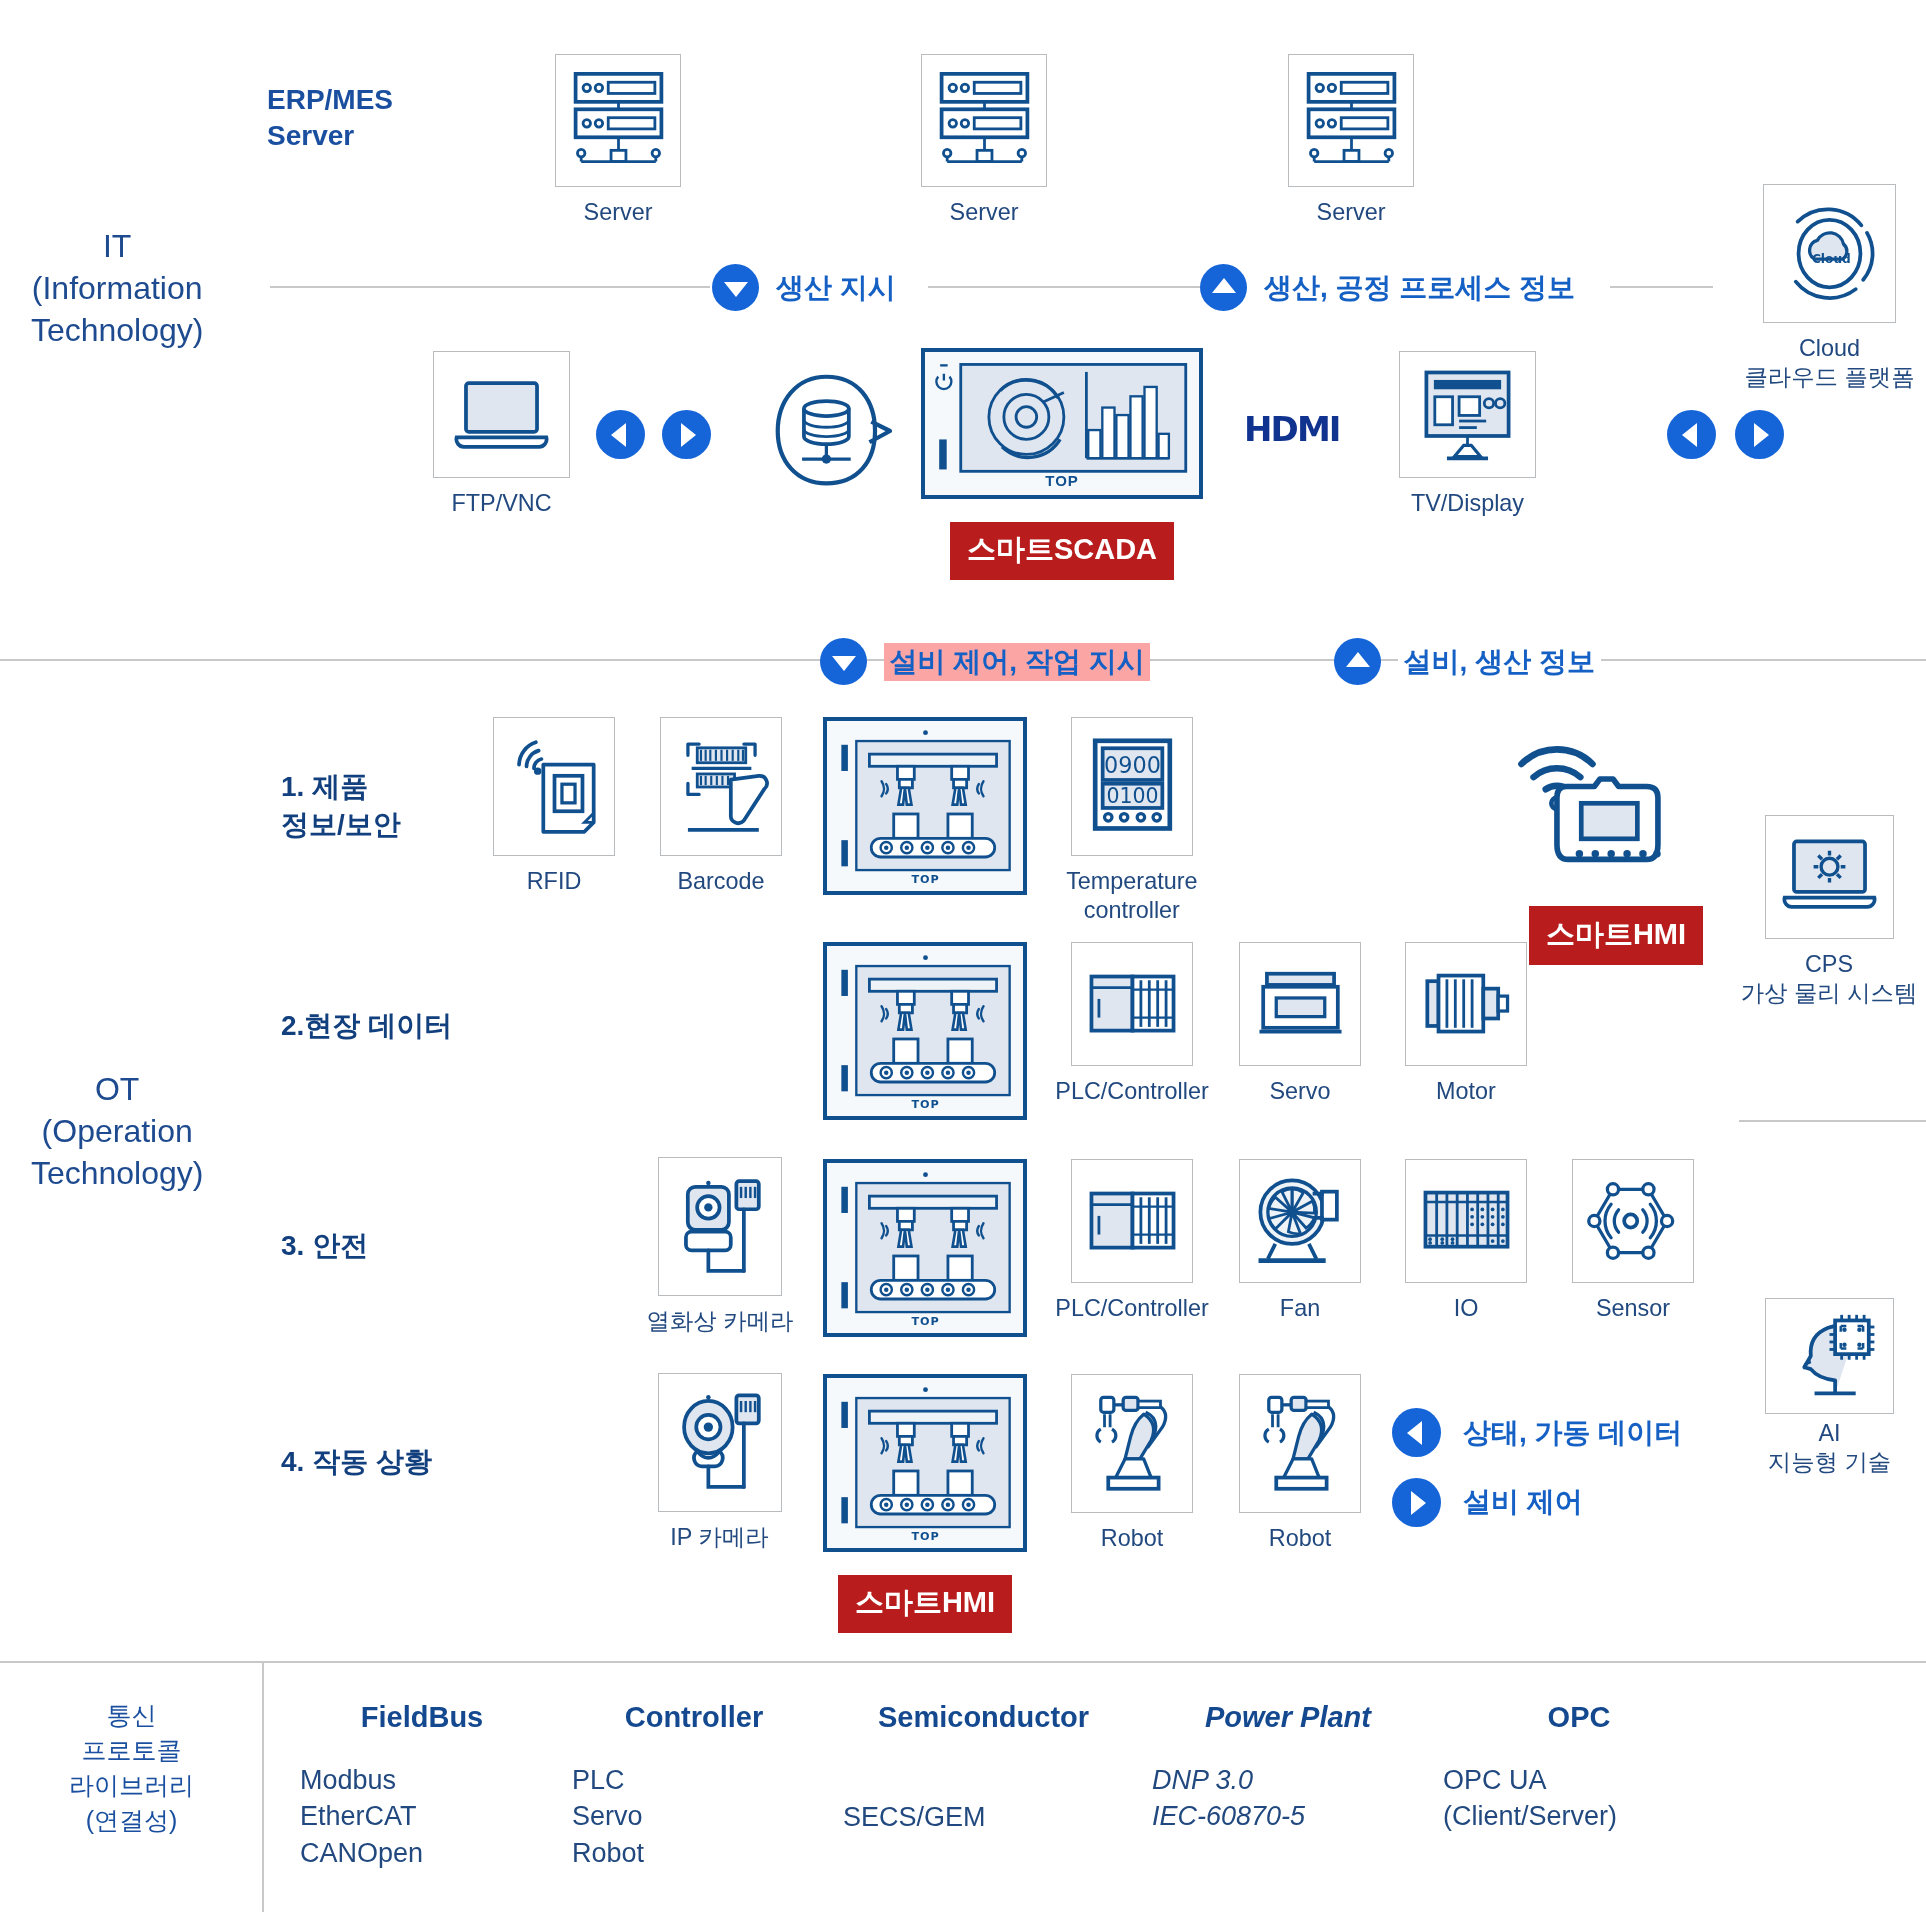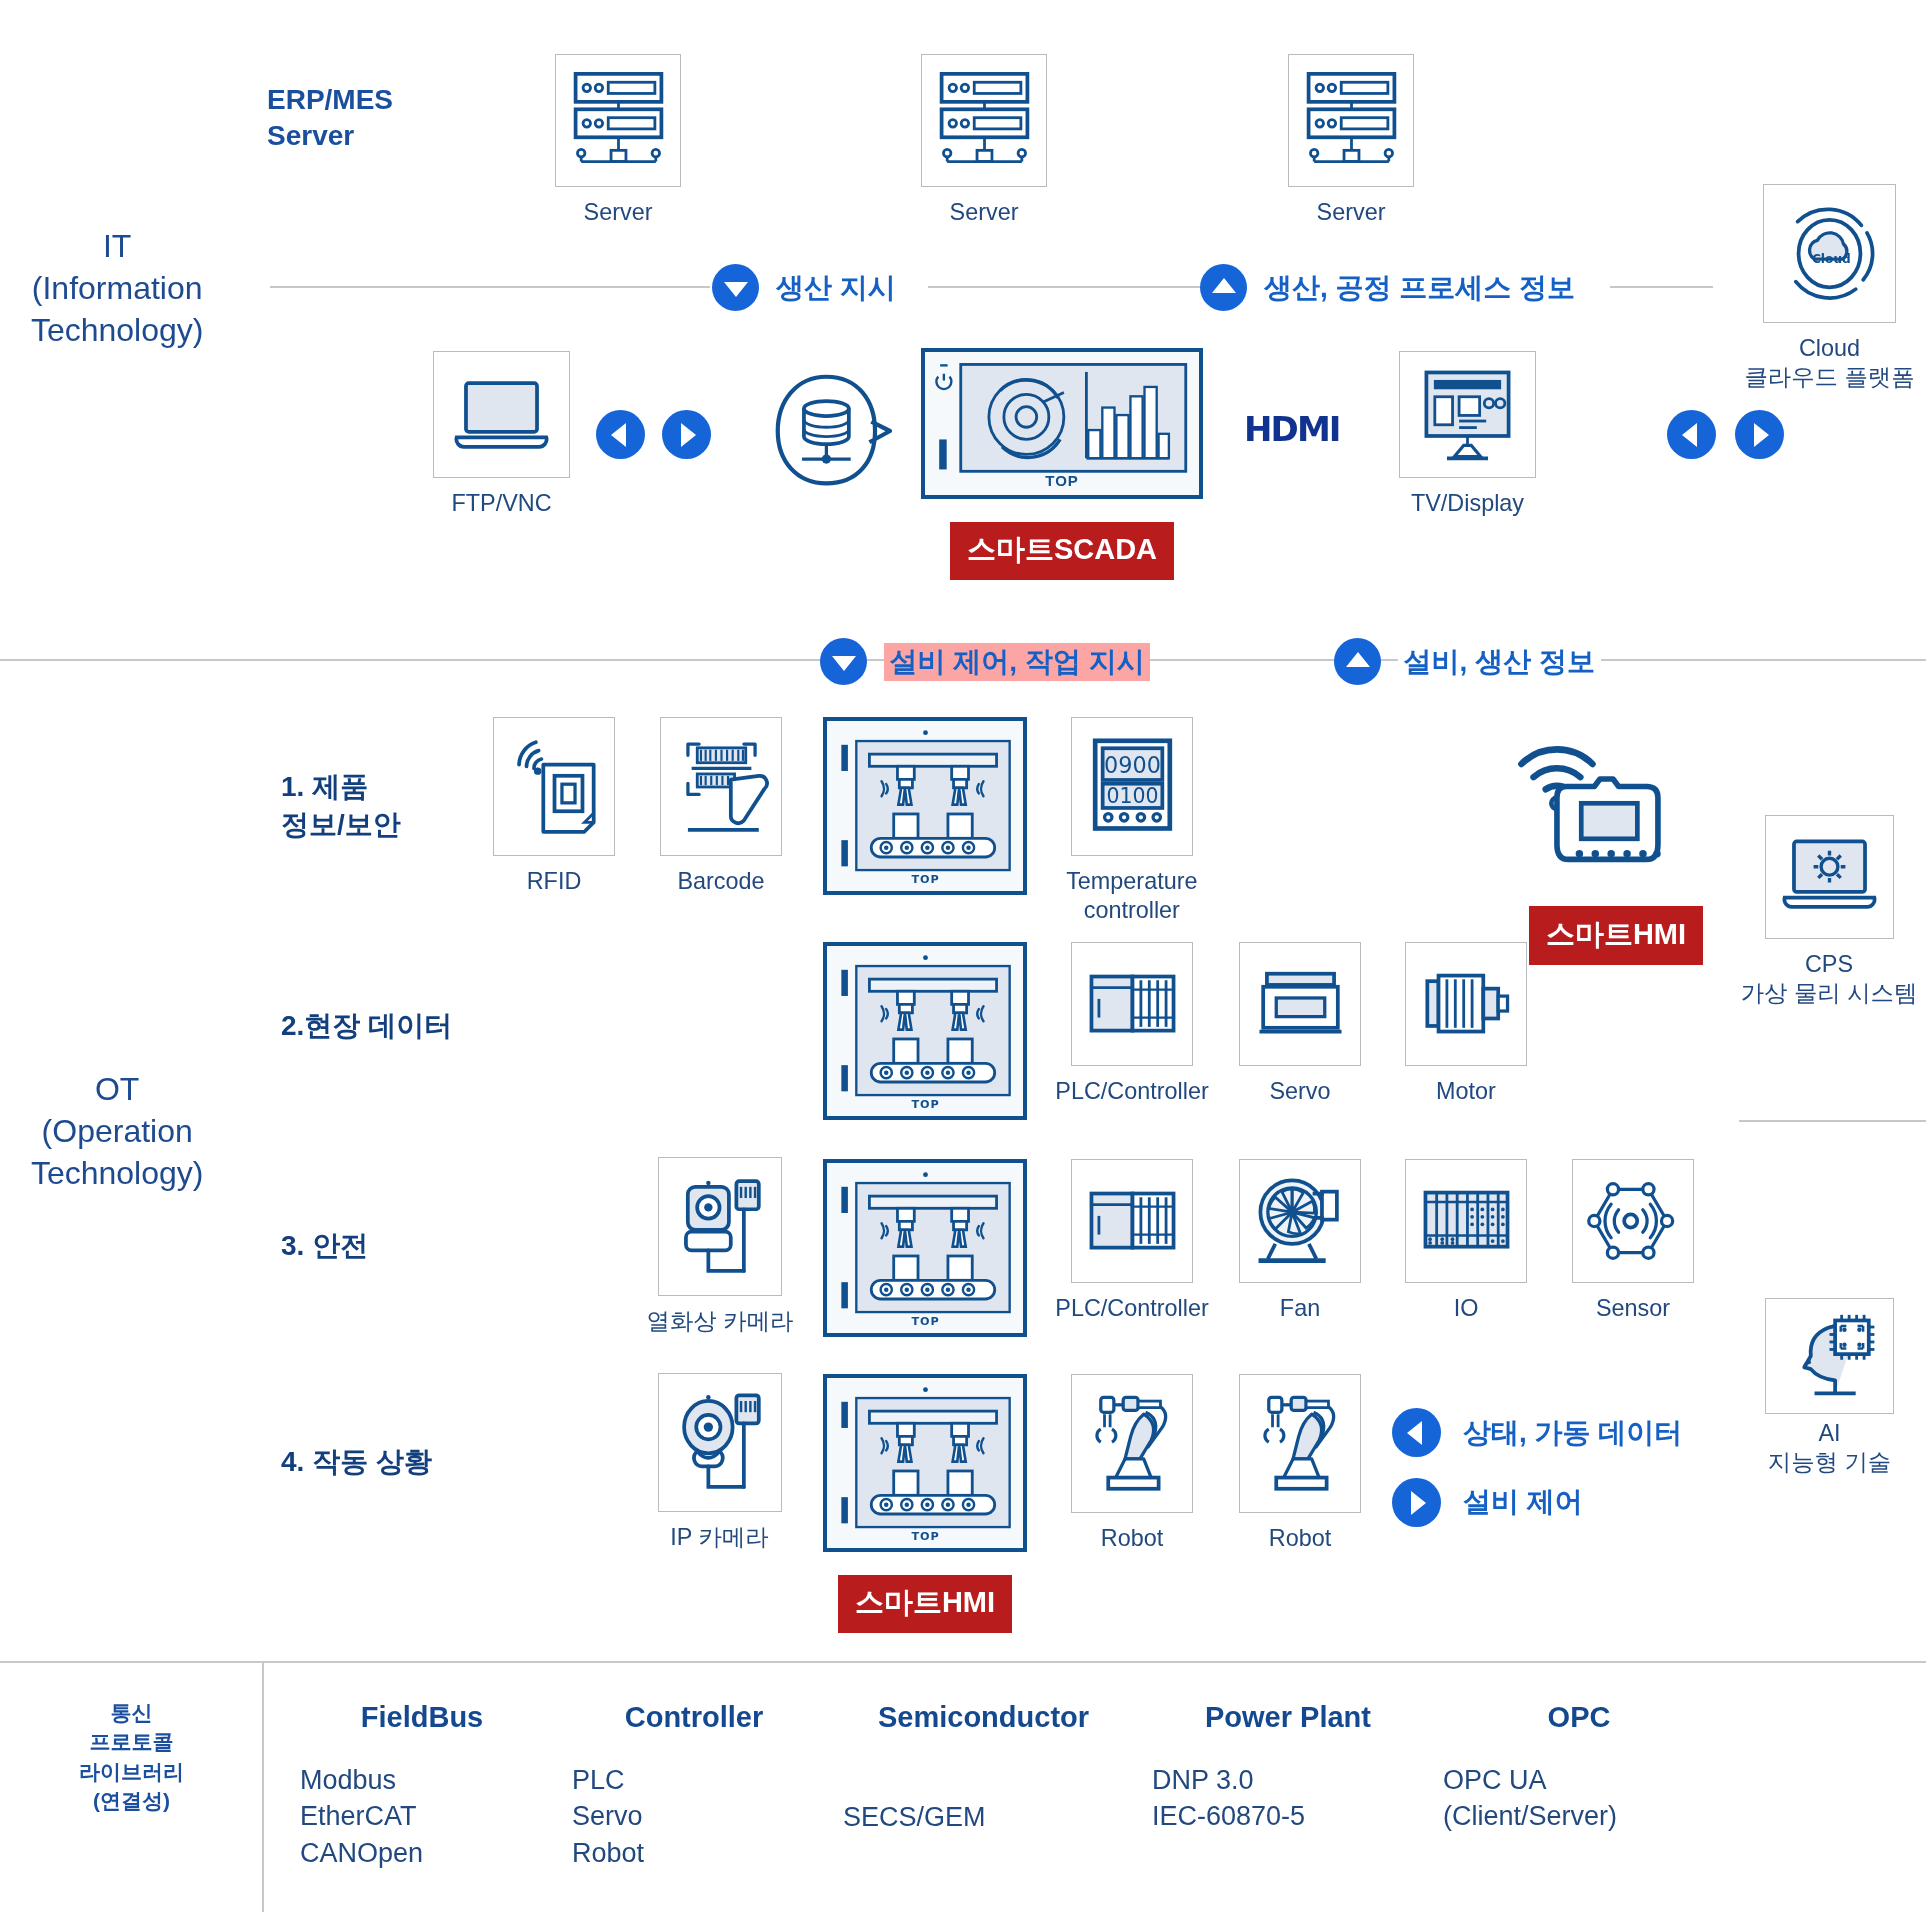--- a/index.html
+++ b/index.html
@@ -60,21 +60,21 @@
 
   
   .proto-head {
     font-size:29px; font-weight:700; color:#14498f; text-align:center;
   }
   .proto-body {
     font-size:27px; font-weight:400; color:#21497f;
     text-align:left; line-height:1.35;
   }
   .proto-side {
-    font-size:21px; font-weight:700; color:#1a4fa0;
+    font-size:25px; font-weight:400; color:#1a4fa0;
     text-align:center; line-height:1.4;
   }
   .hdmi {
     font-size:34px; font-weight:700; letter-spacing:-1.9px;
     color:#10338f; font-family:"DejaVu Sans",sans-serif;
   }
 </style>
 </head>
 <body>
 
@@ -899,21 +899,21 @@
   </div>
 </div>
 
 <div class="abs" style="left:843px; top:1701px; width:281px;">
   <div class="proto-head">Semiconductor</div>
   <div class="proto-body" style="margin-top:65px;">
     <div>SECS/GEM</div>
   </div>
 </div>
 
-<div class="abs" style="left:1152px; top:1701px; width:272px;">
+<div class="abs" style="left:1152px; top:1701px; width:272px;font-style:italic;">
   <div class="proto-head">Power Plant</div>
   <div class="proto-body" style="margin-top:28px;">
     <div>DNP 3.0</div>
     <div>IEC-60870-5</div>
   </div>
 </div>
 
 <div class="abs" style="left:1443px; top:1701px; width:272px;">
   <div class="proto-head">OPC</div>
   <div class="proto-body" style="margin-top:28px;">

